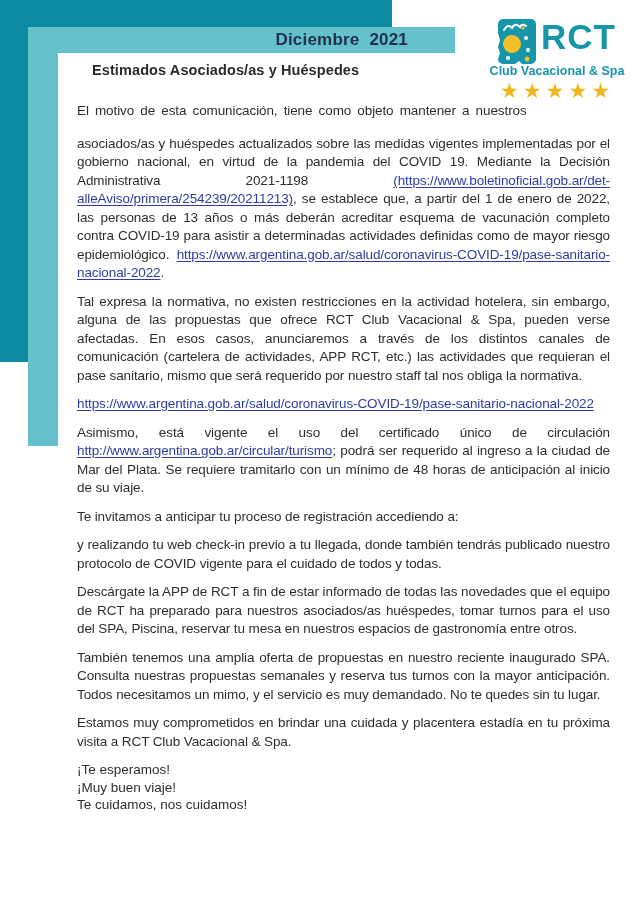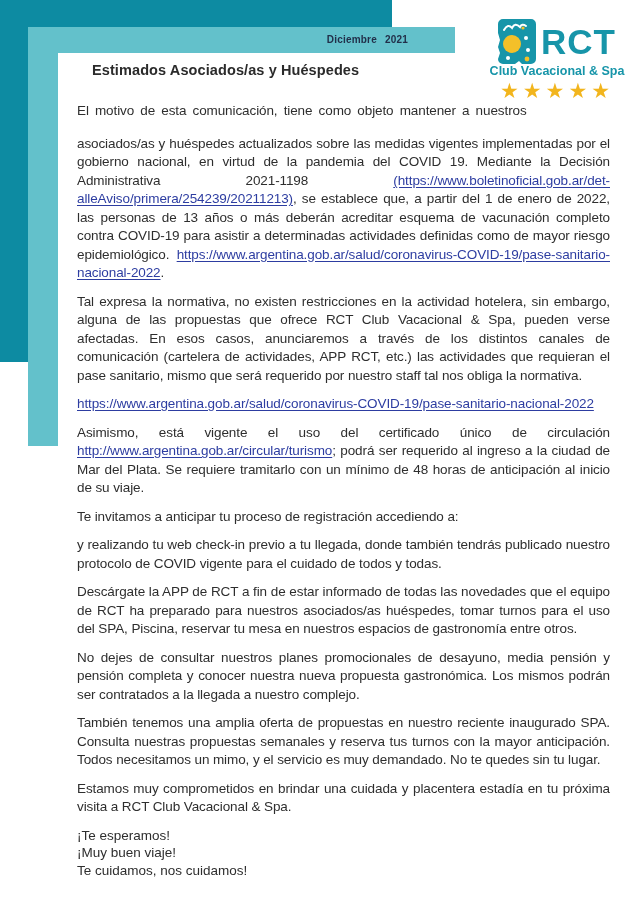--- a/index.html
+++ b/index.html
@@ -8,25 +8,25 @@
     background:#ffffff;font-family:"Liberation Sans",sans-serif;
   }
   
   .bg-dark{position:absolute;left:0;top:0;width:392px;height:362px;background:#0d8ba2;}
   .bg-mid{position:absolute;left:28px;top:27px;width:427px;height:419px;background:#63c1cb;}
   .page{position:absolute;left:58px;top:53px;right:0;bottom:0;background:#ffffff;}
   
   .banner{
     position:absolute;left:28px;top:27px;width:427px;height:26px;line-height:26px;
     text-align:right;box-sizing:border-box;padding-right:47px;
-    font-size:10px;font-weight:700;color:#22304a;word-spacing:5px;letter-spacing:.2px;
+    font-size:17px;font-weight:700;color:#22304a;word-spacing:5px;letter-spacing:.2px;
   }
   
   .logo{position:absolute;top:19px;left:482px;width:150px;text-align:center;}
-  .logo-row{display:flex;align-items:center;justify-content:center;gap:5px;}
+  .logo-row{display:flex;align-items:flex-start;justify-content:center;gap:5px;}
   .logo-rct{font-size:35px;font-weight:800;color:#1795a9;letter-spacing:1px;line-height:1;}
   .logo-tagline{font-size:12.5px;font-weight:700;color:#1795a9;margin-top:0;white-space:nowrap;}
   .logo-stars{color:#f2b51d;font-size:21px;letter-spacing:4px;margin-top:1px;line-height:1.1;white-space:nowrap;}
   
   .content{position:absolute;left:77px;top:62px;width:533px;color:#2e2e2e;}
   .salutation{font-size:14.5px;font-weight:700;color:#2b2b2b;margin:0 0 24px 15px;letter-spacing:.1px;}
   .para{
     margin:0 0 10px 0;text-align:justify;font-size:13.5px;line-height:18.5px;
     letter-spacing:-0.1px;overflow-wrap:break-word;color:#2e2e2e;
   }
@@ -71,21 +71,20 @@
   <div class="salutation">Estimados Asociados/as y Huéspedes</div>
   <div>
       <p class="para lead"><span>El motivo de esta comunicación, tiene como objeto mantener a nuestros</span></p>
       <p class="para"><span>asociados/as y huéspedes actualizados sobre las medidas vigentes implementadas por el gobierno nacional, en virtud de la pandemia del COVID 19. Mediante la Decisión Administrativa 2021-1198 </span><a class="link">(https://www.boletinoficial.gob.ar/det- alleAviso/primera/254239/20211213)</a><span>, se establece que, a partir del 1 de enero de 2022, las personas de 13 años o más deberán acreditar esquema de vacunación completo contra COVID-19 para asistir a determinadas actividades definidas como de mayor riesgo epidemiológico. </span><a class="link">https://www.argentina.gob.ar/salud/coronavirus-COVID-19/pase-sanitario-nacional-2022</a><span>.</span></p>
       <p class="para"><span>Tal expresa la normativa, no existen restricciones en la actividad hotelera, sin embargo, alguna de las propuestas que ofrece RCT Club Vacacional &amp; Spa, pueden verse afectadas. En esos casos, anunciaremos a través de los distintos canales de comunicación (cartelera de actividades, APP RCT, etc.) las actividades que requieran el pase sanitario, mismo que será requerido por nuestro staff tal nos obliga la normativa.</span></p>
       <p class="para plain"><a class="link">https://www.argentina.gob.ar/salud/coronavirus-COVID-19/pase-sanitario-nacional-2022</a></p>
       <p class="para"><span>Asimismo, está vigente el uso del certificado único de circulación </span><a class="link">http://www.argentina.gob.ar/circular/turismo</a><span>; podrá ser requerido al ingreso a la ciudad de Mar del Plata. Se requiere tramitarlo con un mínimo de 48 horas de anticipación al inicio de su viaje.</span></p>
       <p class="para plain"><span>Te invitamos a anticipar tu proceso de registración accediendo a:</span></p>
       <p class="para"><span>y realizando tu web check-in previo a tu llegada, donde también tendrás publicado nuestro protocolo de COVID vigente para el cuidado de todos y todas.</span></p>
       <p class="para"><span>Descárgate la APP de RCT a fin de estar informado de todas las novedades que el equipo de RCT ha preparado para nuestros asociados/as huéspedes, tomar turnos para el uso del SPA, Piscina, reservar tu mesa en nuestros espacios de gastronomía entre otros.</span></p>
-      <p class="para"><span>No dejes de consultar nuestros planes promocionales de desayuno, media pensión y pensión completa y conocer nuestra nueva propuesta gastronómica. Los mismos podrán ser contratados a la llegada a nuestro complejo.</span></p>
       <p class="para"><span>También tenemos una amplia oferta de propuestas en nuestro reciente inaugurado SPA. Consulta nuestras propuestas semanales y reserva tus turnos con la mayor anticipación. Todos necesitamos un mimo, y el servicio es muy demandado. No te quedes sin tu lugar.</span></p>
       <p class="para"><span>Estamos muy comprometidos en brindar una cuidada y placentera estadía en tu próxima visita a RCT Club Vacacional &amp; Spa.</span></p>
     </div>
   <div class="farewell">
       <div class="fline">¡Te esperamos!</div>
       <div class="fline">¡Muy buen viaje!</div>
       <div class="fline">Te cuidamos, nos cuidamos!</div>
     </div>
 
 </div>

